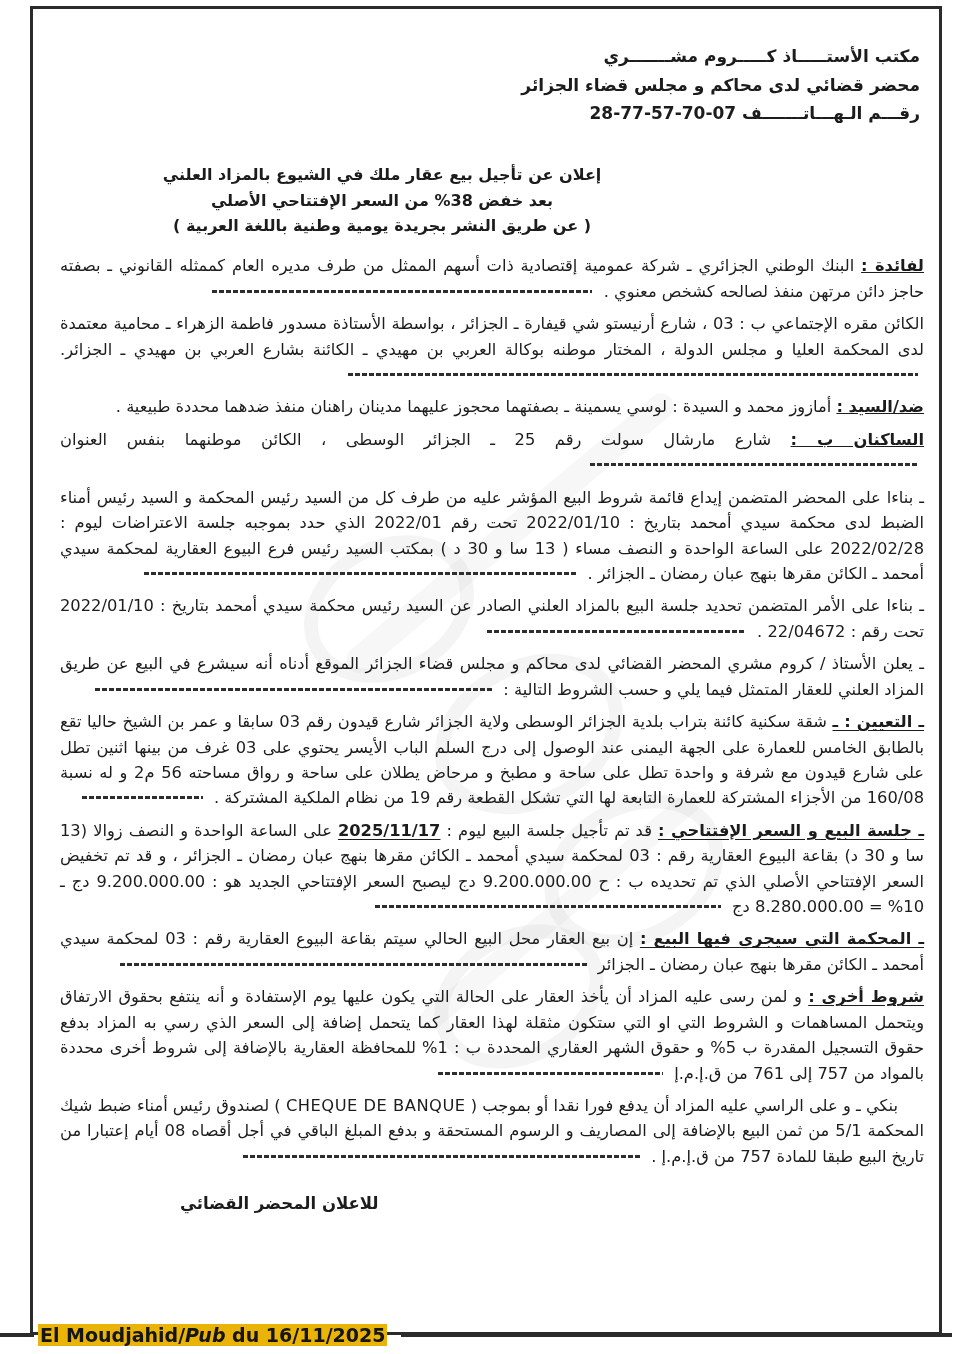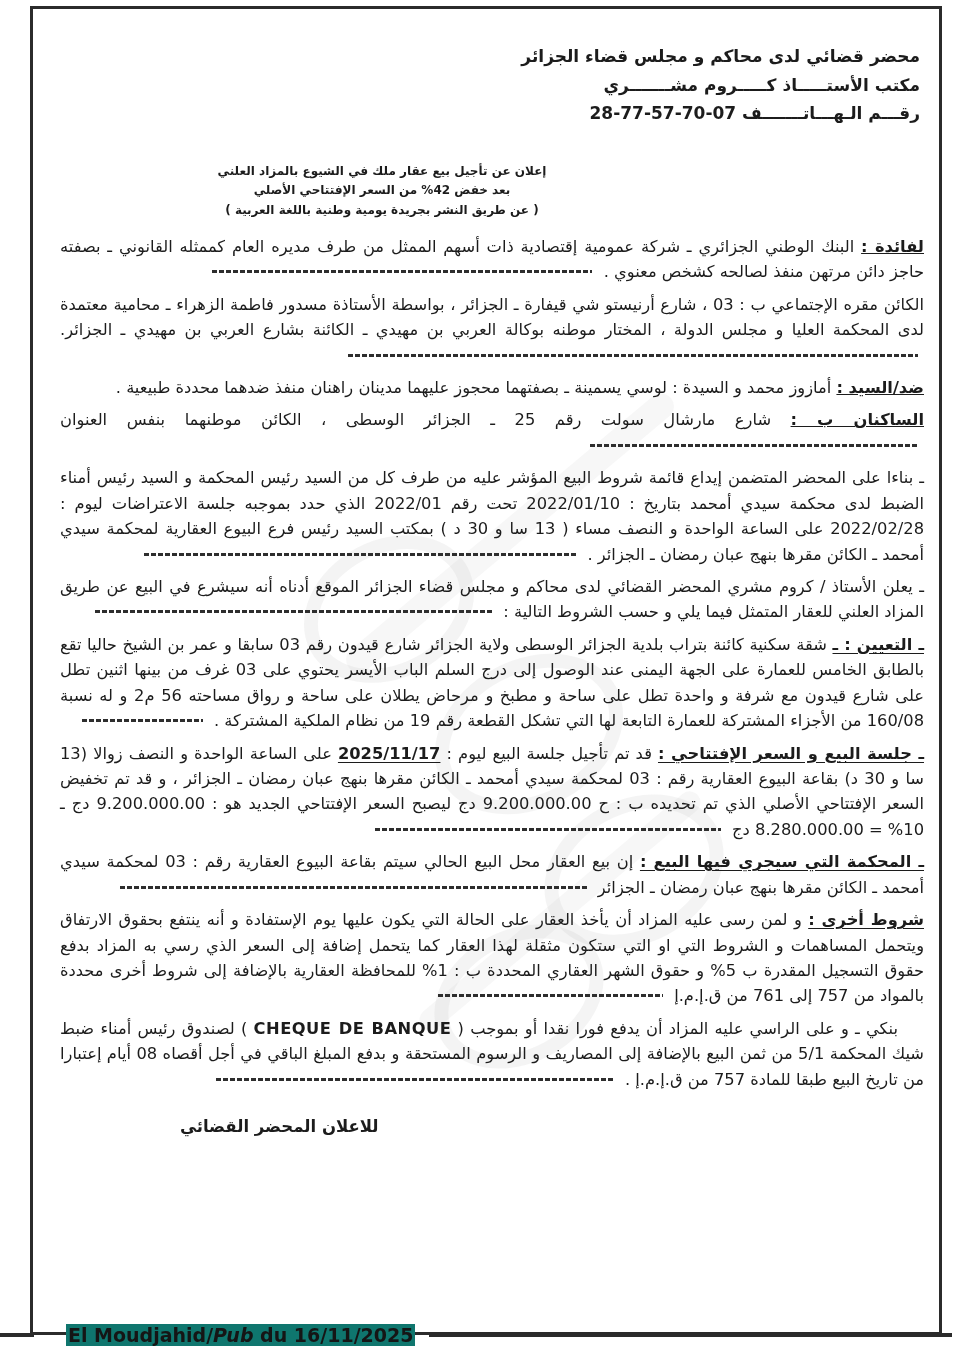--- a/index.html
+++ b/index.html
@@ -37,77 +37,77 @@
     font-size:17px;
     line-height:1.68;
     margin:32px 4px 0 0;
   }
   .title-block{
     width:62%;
     margin:34px auto 0;
     transform:translateX(-110px);
     text-align:center;
     font-weight:700;
-    font-size:12px;
+    font-size:16px;
     line-height:1.62;
   }
   .body-text{margin-top:14px;font-size:16.3px;line-height:1.56;}
   .para{margin:0 0 7px 0;text-align:justify;}
   .lead{font-weight:700;text-decoration:underline;}
   .lead.u{text-underline-offset:3px;}
   .date-underline{font-weight:700;text-decoration:underline;text-underline-offset:3px;}
-  .latin{font-weight:700;letter-spacing:.5px;}
+  .latin{font-weight:400;letter-spacing:.5px;}
   .filler{
     display:inline-block;height:3px;margin:0 6px 0 2px;vertical-align:4px;
     background:repeating-linear-gradient(90deg,#2e2e2e 0 5px,transparent 5px 7px);
   }
   .signature{
     margin-top:22px;
     text-align:left;
     padding-left:120px;
     font-weight:700;
     font-size:16.5px;
   }
   .footer{
     position:absolute;left:0;right:22px;bottom:8px;
     display:flex;align-items:center;
     direction:ltr;
     font-weight:700;font-size:19px;color:#151515;
   }
   .footer .pre-dash{width:34px;height:4px;background:#2b2b2b;margin-right:4px;}
   .footer .pub{font-style:italic;}
   .footer .post-line{flex:1;height:4px;background:#2b2b2b;margin-left:14px;}
-  .footer .txt{white-space:nowrap;padding:0 2px;background:#0f766e;margin-left:28px;}
+  .footer .txt{white-space:nowrap;padding:0 2px;background:#eab308;}
 </style>
 </head>
 <body>
 
 <div class="page">
   <div class="frame"></div>
 
   <div class="watermark">
     <div class="wm-ring" style="left:300px;top:540px;width:150px;height:110px;"></div>
     <div class="wm-ring" style="left:430px;top:660px;width:170px;height:120px;"></div>
     <div class="wm-ring" style="left:540px;top:800px;width:160px;height:115px;"></div>
     <div class="wm-ring" style="left:430px;top:930px;width:150px;height:105px;"></div>
     <div class="wm-streak" style="left:300px;top:520px;width:420px;height:26px;"></div>
     <div class="wm-streak" style="left:380px;top:900px;width:360px;height:22px;"></div>
   </div>
 
   <div class="content">
 
     <div class="office-header">
+      <div>مكتب الأستـــــاذ كـــــروم مشـــــــري</div>
       <div>محضر قضائي لدى محاكم و مجلس قضاء الجزائر</div>
-      <div>مكتب الأستـــــاذ كـــــروم مشـــــــري</div>
       <div>رقـــم الـهـــاتـــــــف 07-70-57-77-28</div>
     </div>
 
     <div class="title-block">
       <div>إعلان عن تأجيل بيع عقار ملك في الشيوع بالمزاد العلني</div>
-      <div>بعد خفض 42% من السعر الإفتتاحي الأصلي</div>
+      <div>بعد خفض 38% من السعر الإفتتاحي الأصلي</div>
       <div>( عن طريق النشر بجريدة يومية وطنية باللغة العربية )</div>
     </div>
 
     <div class="body-text">
 
       <p class="para">
         <span class="lead">لفائدة :</span><span> البنك الوطني الجزائري ـ شركة عمومية إقتصادية ذات أسهم الممثل من طرف مديره العام كممثله القانوني ـ بصفته حاجز دائن مرتهن منفذ لصالحه كشخص معنوي .</span>
         <span class="filler" style="width:44%;"></span>
       </p>
 
@@ -124,20 +124,24 @@
         <span class="lead">الساكنان ب :</span><span> شارع مارشال سولت رقم 25 ـ الجزائر الوسطى ، الكائن موطنهما بنفس العنوان</span>
         <span class="filler" style="width:38%;"></span>
       </p>
 
       <p class="para">
         <span>ـ بناءا على المحضر المتضمن إيداع قائمة شروط البيع المؤشر عليه من طرف كل من السيد رئيس المحكمة و السيد رئيس أمناء الضبط لدى محكمة سيدي أمحمد بتاريخ : 2022/01/10 تحت رقم 2022/01 الذي حدد بموجبه جلسة الاعتراضات ليوم : 2022/02/28 على الساعة الواحدة و النصف مساء ( 13 سا و 30 د ) بمكتب السيد رئيس فرع البيوع العقارية لمحكمة سيدي أمحمد ـ الكائن مقرها بنهج عبان رمضان ـ الجزائر .</span>
         <span class="filler" style="width:50%;"></span>
       </p>
 
 
+      <p class="para">
+        <span>ـ بناءا على الأمر المتضمن تحديد جلسة البيع بالمزاد العلني الصادر عن السيد رئيس محكمة سيدي أمحمد بتاريخ : 2022/01/10 تحت رقم : 22/04672 .</span>
+        <span class="filler" style="width:30%;"></span>
+      </p>
 
       <p class="para">
         <span>ـ يعلن الأستاذ / كروم مشري المحضر القضائي لدى محاكم و مجلس قضاء الجزائر الموقع أدناه أنه سيشرع في البيع عن طريق المزاد العلني للعقار المتمثل فيما يلي و حسب الشروط التالية :</span>
         <span class="filler" style="width:46%;"></span>
       </p>
 
       <p class="para">
         <span class="lead u">ـ التعيين : ـ</span><span> شقة سكنية كائنة بتراب بلدية الجزائر الوسطى ولاية الجزائر شارع قيدون رقم 03 سابقا و عمر بن الشيخ حاليا تقع بالطابق الخامس للعمارة على الجهة اليمنى عند الوصول إلى درج السلم الباب الأيسر يحتوي على 03 غرف من بينها اثنين تطل على شارع قيدون مع شرفة و واحدة تطل على ساحة و مطبخ و مرحاض يطلان على ساحة و رواق مساحته 56 م2 و له نسبة 160/08 من الأجزاء المشتركة للعمارة التابعة لها التي تشكل القطعة رقم 19 من نظام الملكية المشتركة .</span>
         <span class="filler" style="width:14%;"></span>
       </p>

